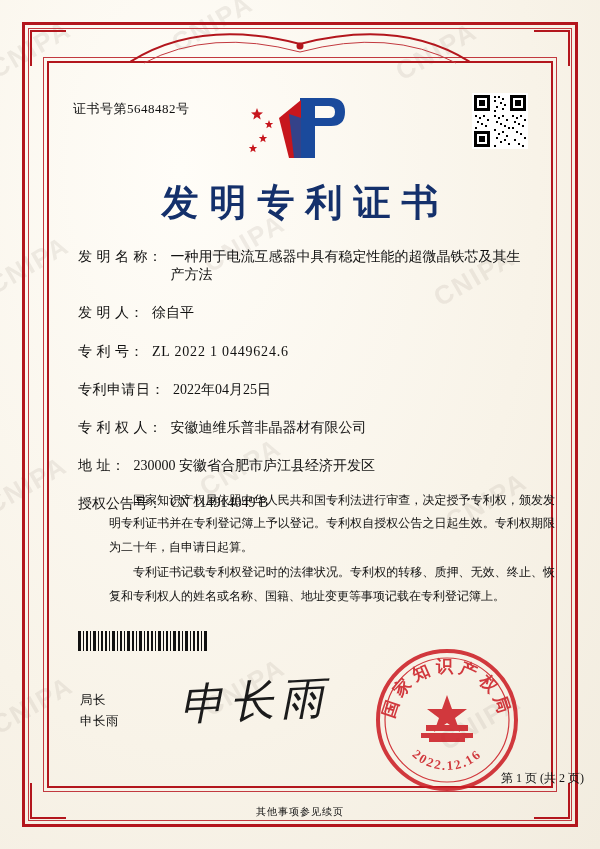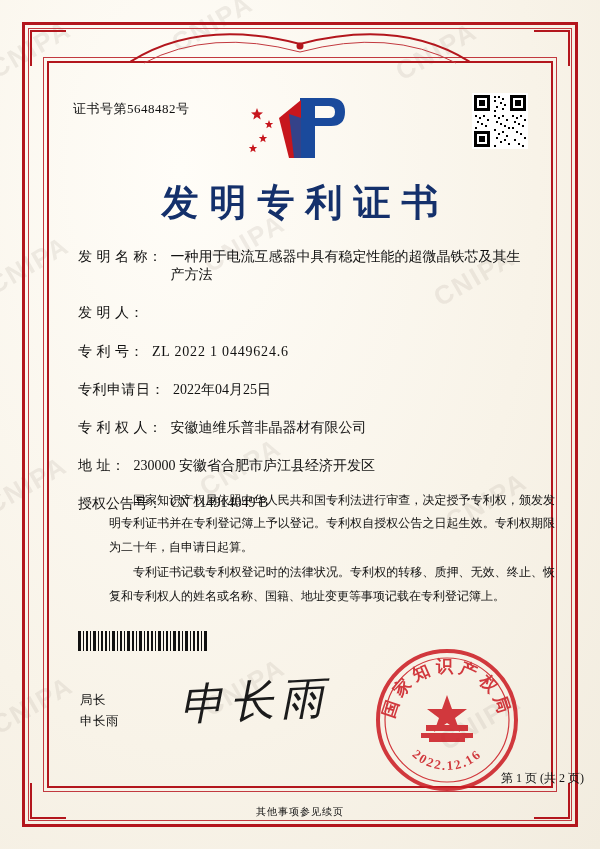--- a/index.html
+++ b/index.html
@@ -366,20 +366,21 @@
 
   <div class="title">发明专利证书</div>
 
   <div class="fields">
     <div class="field">
       <span class="label">发 明 名 称：</span>
       <span class="value">一种用于电流互感器中具有稳定性能的超微晶铁芯及其生产方法</span>
     </div>
     <div class="field">
       <span class="label">发  明  人：</span>
+      <span class="value">徐自平</span>
     </div>
     <div class="field">
       <span class="label">专  利  号：</span>
       <span class="value mono">ZL 2022 1 0449624.6</span>
     </div>
     <div class="field">
       <span class="label">专利申请日：</span>
       <span class="value">2022年04月25日</span>
     </div>
     <div class="field">

